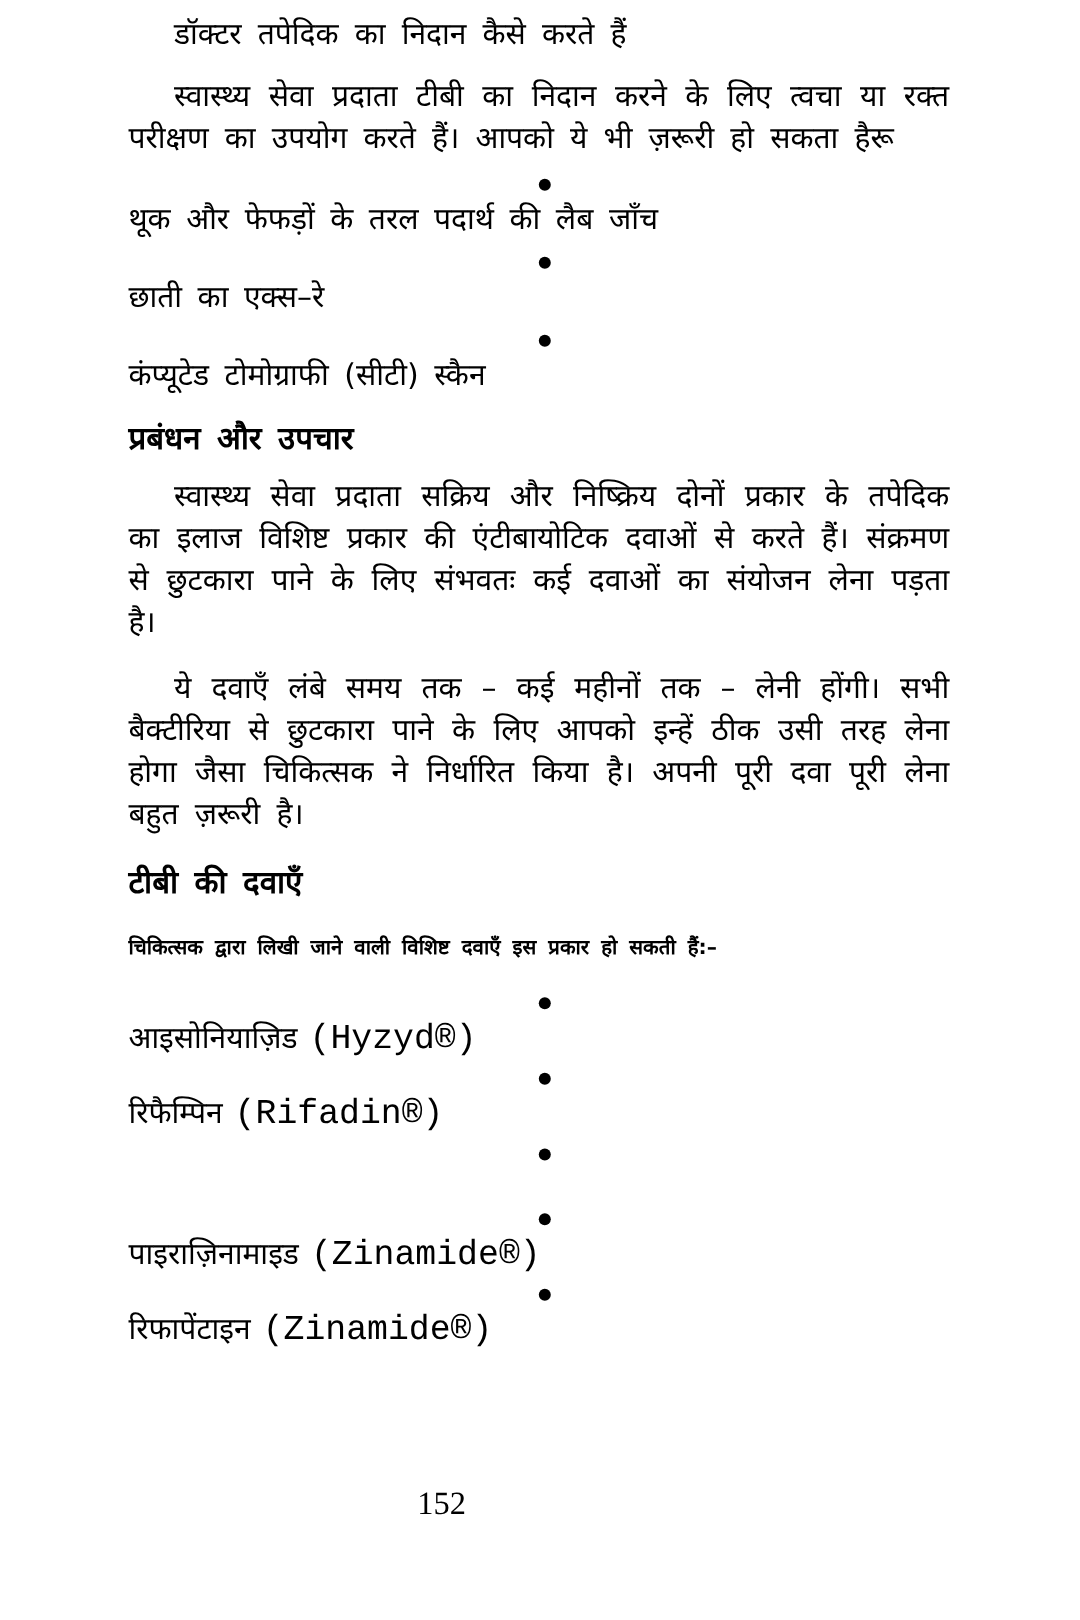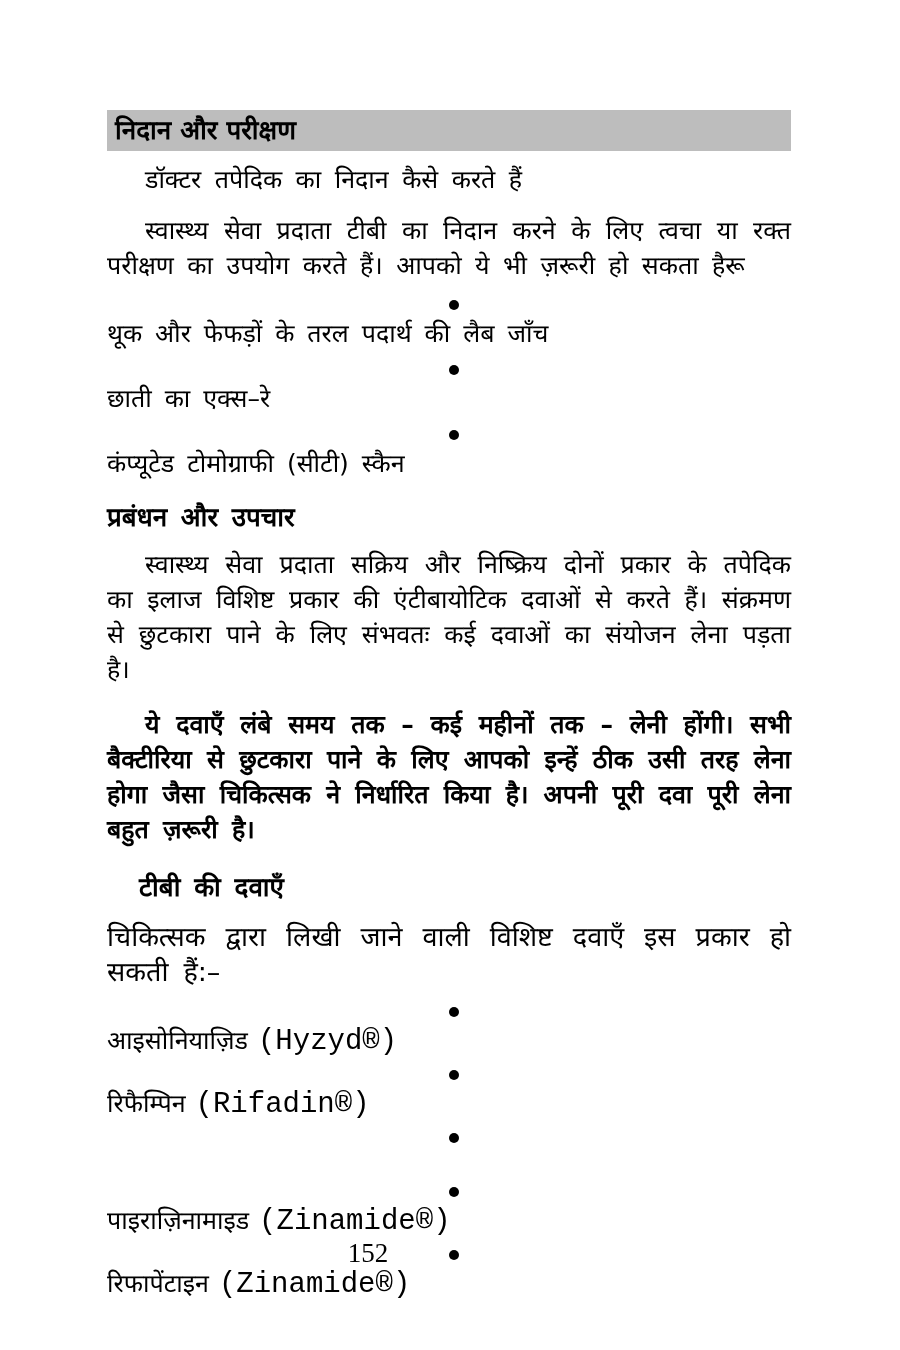--- a/index.html
+++ b/index.html
@@ -43,38 +43,38 @@
     font-size: 25px;
     line-height: 35px;
     text-align: justify;
     text-align-last: left;
     word-spacing: 0.22em;
   }
   .indent { text-indent: 38px; }
   .intro-line { margin-top: 11px; }
   .para-1 { margin-top: 16px; }
   .mgmt-para-1 { margin-top: 14px; }
-  .mgmt-para-2 { margin-top: 20px; font-weight: bold; }
+  .mgmt-para-2 { margin-top: 20px; }
   .subheading {
     margin-top: 16px;
-    font-weight: normal;
-    font-size: 27px;
-    line-height: 35px;
+    font-weight: bold;
+    font-size: 17px;
+    line-height: 45px;
     text-align: justify;
     text-align-last: left;
     word-spacing: 0.24em;
   }
   h2.heading {
     font-size: 26px;
     font-weight: bold;
     line-height: 32px;
     word-spacing: 0.18em;
   }
   .mgmt-heading { margin-top: 1px; }
-  .meds-heading { margin-top: 24px; margin-left: 32px; }
+  .meds-heading { margin-top: 24px; }
   
   ul.bullet-list { list-style: none; }
   .diag-list { margin-top: 23px; }
   .meds-list { margin-top: 24px; }
   ul.bullet-list li {
     display: flex;
     align-items: baseline;
     font-size: 25px;
     line-height: 35px;
     word-spacing: 0.2em;
@@ -113,23 +113,20 @@
     font-size: 27px;
     color: #000;
   }
 </style>
 </head>
 <body>
 
 <div class="page">
   <div class="content">
 
-    <div class="section-bar">
-      <span class="bar-title">निदान और परीक्षण</span>
-    </div>
 
     <p class="para indent intro-line">डॉक्टर तपेदिक का निदान कैसे करते हैं</p>
 
     <p class="para indent para-1">स्वास्थ्य सेवा प्रदाता टीबी का निदान करने के लिए त्वचा या रक्त परीक्षण का उपयोग करते हैं। आपको ये भी ज़रूरी हो सकता हैरू</p>
 
     <ul class="bullet-list diag-list">
       <li>
         <span class="dot"></span>
         <span>थूक और फेफड़ों के तरल पदार्थ की लैब जाँच</span>
       </li>

